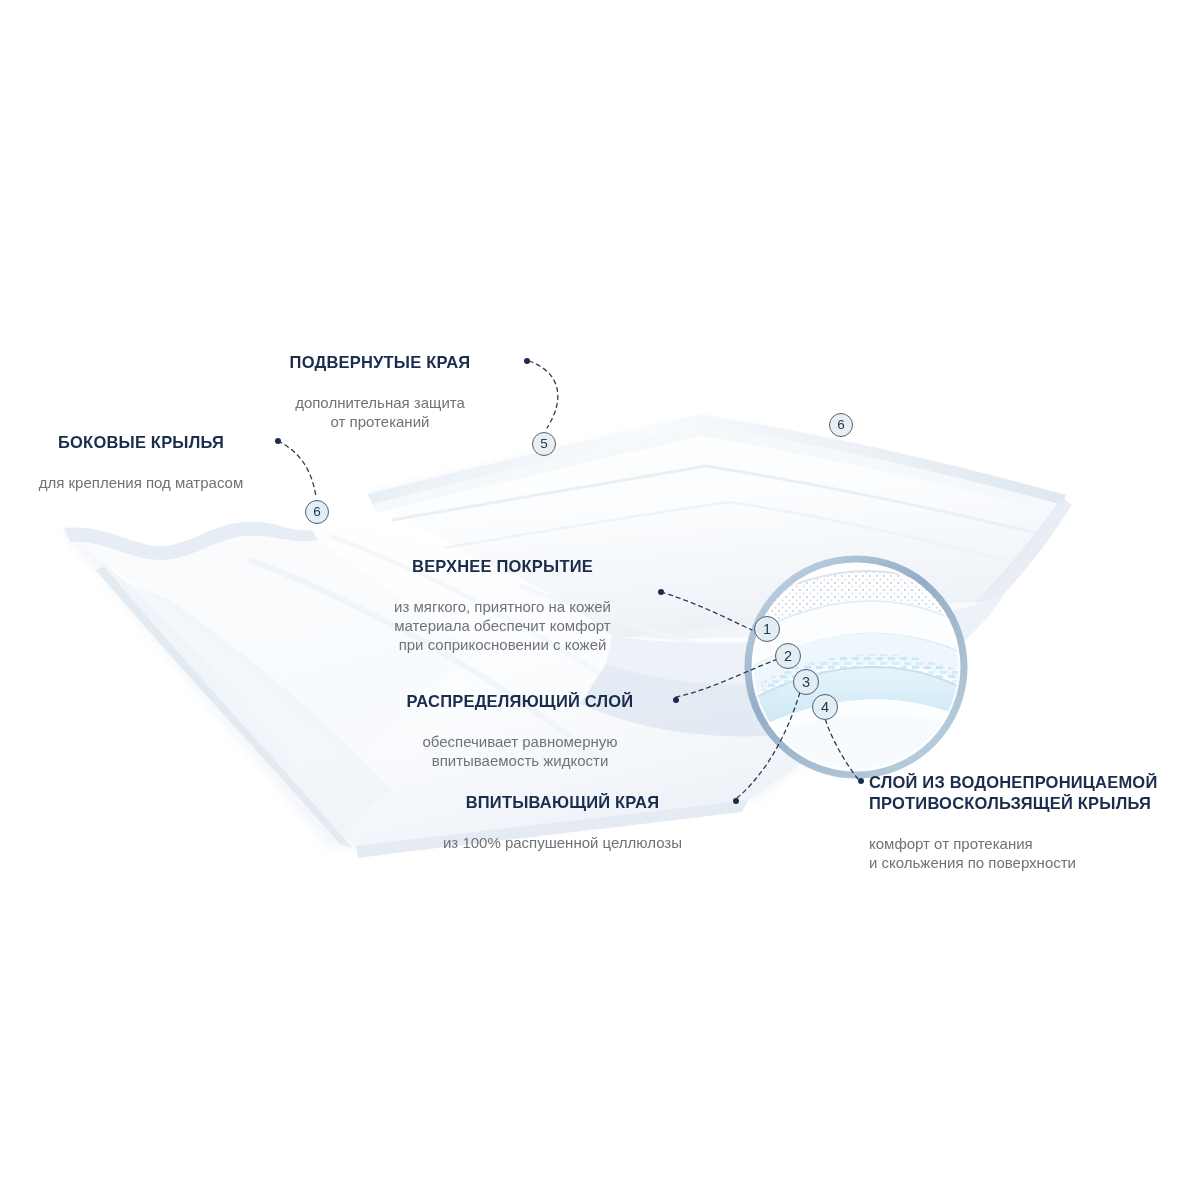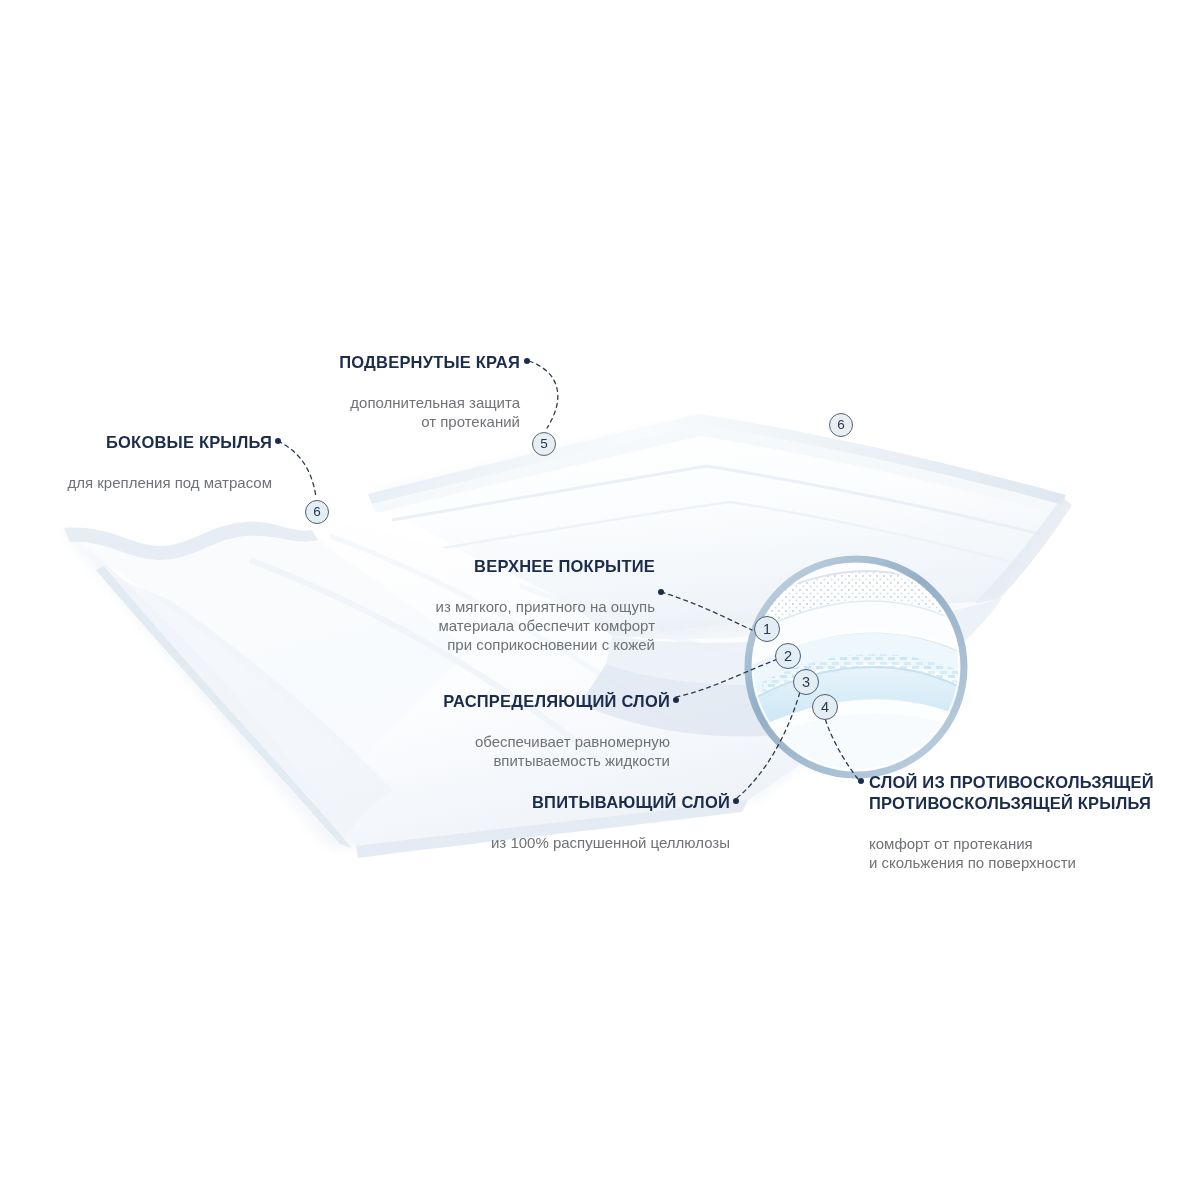--- a/index.html
+++ b/index.html
@@ -34,21 +34,21 @@
     letter-spacing: 0.2px;
     color: #1b2c4c;
     white-space: nowrap;
   }
   .callout .sub {
     font-size: 15px;
     color: #6f7276;
     margin-top: 20px;
   }
   .callout .sub div { white-space: nowrap; }
-  .ta-right { text-align: right; }
+  .ta-right { text-align: center; }
   .ta-left  { text-align: left; }
 
   
   .dot {
     position: absolute;
     width: 6px;
     height: 6px;
     border-radius: 50%;
     background: #1b2c4c;
   }
@@ -277,46 +277,46 @@
     <div class="title">БОКОВЫЕ КРЫЛЬЯ</div>
     <div class="sub">
       <div>для крепления под матрасом</div>
     </div>
   </div>
   <span class="dot" style="left:275px; top:438px;"></span>
 
   <div class="callout ta-right" style="left:350px; top:556px; width:305px;">
     <div class="title">ВЕРХНЕЕ ПОКРЫТИЕ</div>
     <div class="sub">
-      <div>из мягкого, приятного на ощупь</div>
+      <div>из мягкого, приятного на кожей</div>
       <div>материала обеспечит комфорт</div>
       <div>при соприкосновении с кожей</div>
     </div>
   </div>
   <span class="dot" style="left:658px; top:589px;"></span>
 
   <div class="callout ta-right" style="left:370px; top:691px; width:300px;">
     <div class="title">РАСПРЕДЕЛЯЮЩИЙ СЛОЙ</div>
     <div class="sub">
       <div>обеспечивает равномерную</div>
       <div>впитываемость жидкости</div>
     </div>
   </div>
   <span class="dot" style="left:673px; top:697px;"></span>
 
   <div class="callout ta-right" style="left:395px; top:792px; width:335px;">
-    <div class="title">ВПИТЫВАЮЩИЙ СЛОЙ</div>
+    <div class="title">ВПИТЫВАЮЩИЙ КРАЯ</div>
     <div class="sub">
       <div>из 100% распушенной целлюлозы</div>
     </div>
   </div>
   <span class="dot" style="left:733px; top:798px;"></span>
 
   <div class="callout ta-left" style="left:869px; top:772px; width:330px;">
-    <div class="title">СЛОЙ ИЗ ПРОТИВОСКОЛЬЗЯЩЕЙ</div>
+    <div class="title">СЛОЙ ИЗ ВОДОНЕПРОНИЦАЕМОЙ</div>
     <div class="title">ПРОТИВОСКОЛЬЗЯЩЕЙ КРЫЛЬЯ</div>
     <div class="sub">
       <div>комфорт от протекания</div>
       <div>и скольжения по поверхности</div>
     </div>
   </div>
   <span class="dot" style="left:858px; top:778px;"></span>
 
 </div>
 

